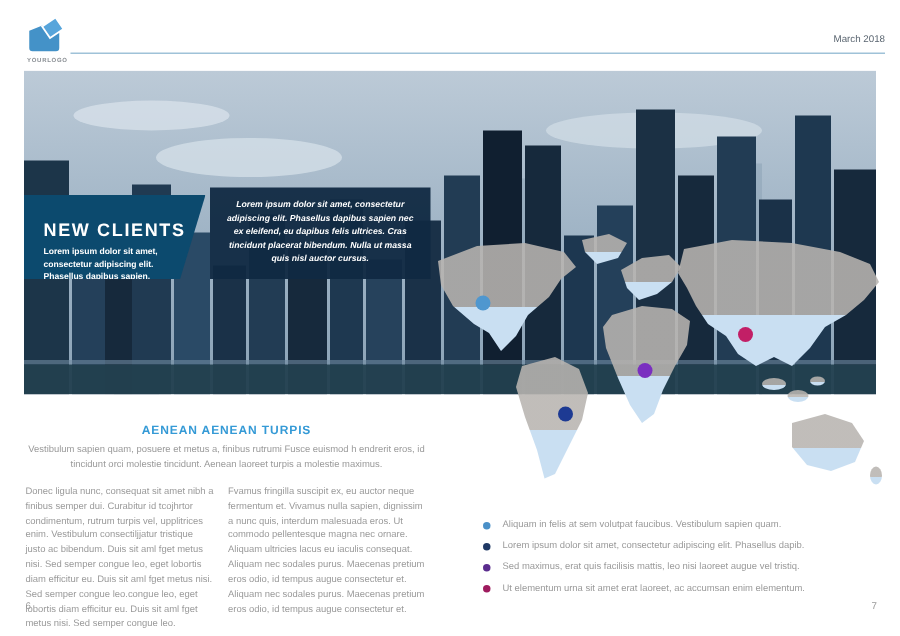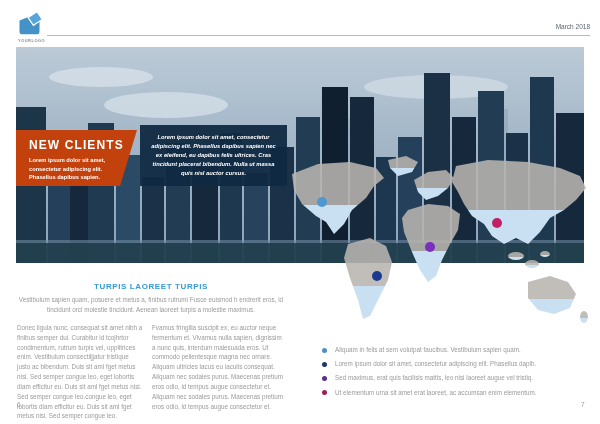--- a/index.html
+++ b/index.html
@@ -11,22 +11,22 @@
   .logo-mark{position:absolute;left:18px;top:12px;width:28px;height:26px;}
   .logo-text{position:absolute;left:18px;top:38px;font-size:5px;letter-spacing:.6px;
     color:#8a8f94;transform:scale(.8);transform-origin:left top;font-weight:bold;}
   .header-rule{position:absolute;left:47px;top:35px;width:543px;height:1px;background:#9fc2d8;}
   .issue-date{position:absolute;right:10px;top:23px;font-size:6.5px;color:#5a6570;}
   
   .hero{position:absolute;left:16px;top:47px;width:568px;height:216px;overflow:hidden;}
   .hero svg{display:block;}
   
   .banner{position:absolute;left:16px;top:130px;width:121px;height:56px;
-    background:#c2410c;clip-path:polygon(0 0,100% 0,86% 100%,0 100%);
-    color:#ffffff;padding:8px 12px 0 13px;box-sizing:border-box;}
+    background:#0c4a6e;clip-path:polygon(0 0,100% 0,86% 100%,0 100%);
+    color:#ffffff;padding:16px 12px 0 13px;box-sizing:border-box;}
   .banner-title{font-size:12px;font-weight:bold;letter-spacing:1.1px;white-space:nowrap;}
   .banner-body{font-size:5.7px;line-height:1.5;margin-top:4px;width:86px;font-weight:bold;}
   
   .overlay-box{position:absolute;left:140px;top:125px;width:147px;height:61px;
     background:rgba(16,41,66,.95);color:#ffffff;font-style:italic;font-weight:bold;
     font-size:5.8px;line-height:1.55;text-align:center;display:flex;align-items:center;
     padding:4px 9px;box-sizing:border-box;}
   
   .world-map{position:absolute;left:288px;top:152px;}
   
@@ -135,21 +135,21 @@
   </svg>
 
   <div class="banner">
     <div class="banner-title">NEW CLIENTS</div>
     <div class="banner-body">Lorem ipsum dolor sit amet, consectetur adipiscing elit. Phasellus dapibus sapien.</div>
   </div>
   <div class="overlay-box">
     <span>Lorem ipsum dolor sit amet, consectetur adipiscing elit. Phasellus dapibus sapien nec ex eleifend, eu dapibus felis ultrices. Cras tincidunt placerat bibendum. Nulla ut massa quis nisl auctor cursus.</span>
   </div>
 
-  <div class="article-heading">TURPIS LAOREET TURPIS</div>
+  <div class="article-heading">AENEAN AENEAN TURPIS</div>
   <div class="article-intro">Vestibulum sapien quam, posuere et metus a, finibus rutrumi Fusce euismod h endrerit eros, id tincidunt orci molestie tincidunt. Aenean laoreet turpis a molestie maximus.</div>
   <div class="col col-1">Donec ligula nunc, consequat sit amet nibh a finibus semper dui. Curabitur id tcojhrtor condimentum, rutrum turpis vel, upplitrices enim. Vestibulum consectiljjatur tristique justo ac bibendum. Duis sit aml fget metus nisi. Sed semper congue leo, eget lobortis diam efficitur eu. Duis sit aml fget metus nisi. Sed semper congue leo.congue leo, eget lobortis diam efficitur eu. Duis sit aml fget metus nisi. Sed semper congue leo.</div>
   <div class="col col-2">Fvamus fringilla suscipit ex, eu auctor neque fermentum et. Vivamus nulla sapien, dignissim a nunc quis, interdum malesuada eros. Ut commodo pellentesque magna nec ornare. Aliquam ultricies lacus eu iaculis consequat. Aliquam nec sodales purus. Maecenas pretium eros odio, id tempus augue consectetur et. Aliquam nec sodales purus. Maecenas pretium eros odio, id tempus augue consectetur et.</div>
 
   <div class="legend">
     <div class="legend-item">
       <div class="legend-dot" style="background-color: rgb(74, 144, 200);"></div>
       <div class="legend-text">Aliquam in felis at sem volutpat faucibus. Vestibulum sapien quam.</div>
     </div>
     <div class="legend-item">

